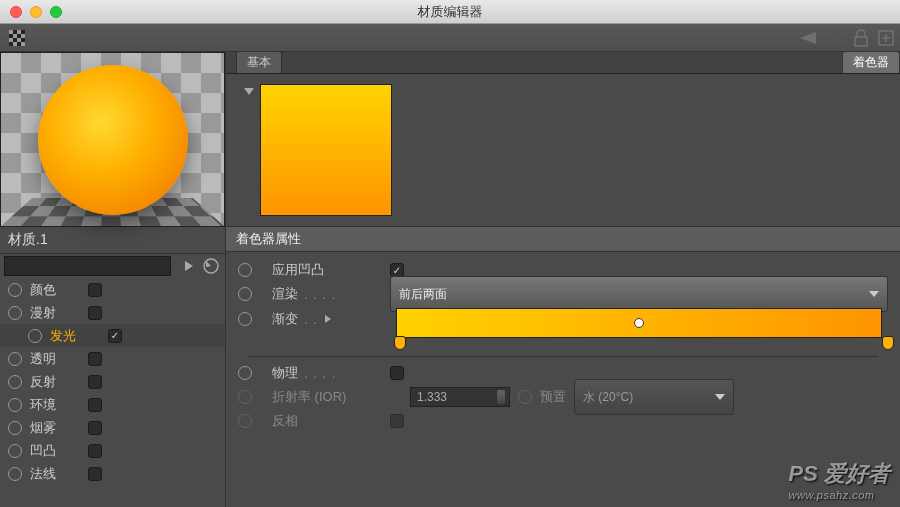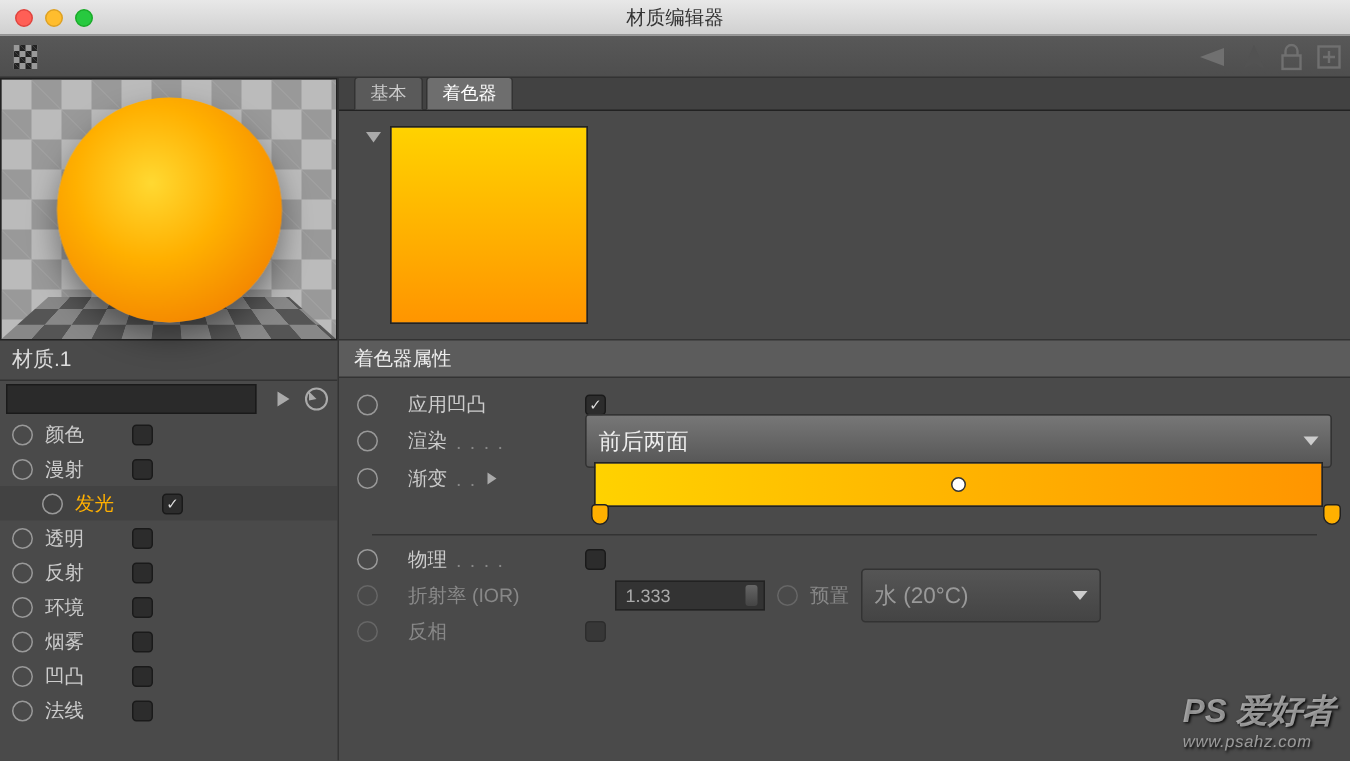--- a/index.html
+++ b/index.html
@@ -52,36 +52,36 @@
 
 
 .channels { flex: 1; overflow: hidden; }
 .ch-row { display: flex; align-items: center; height: 23px; padding: 0 8px; gap: 8px; font-size: 13px; color: #ccc; }
 .ch-row.active { color: #ffb000; font-weight: 500; background: #424242; padding-left: 28px;}
 .radio { width: 14px; height: 14px; border-radius: 50%; border: 1.5px solid #999; display:inline-block;}
 .cbx { width: 14px; height: 14px; border-radius: 3px; background: #2c2c2c; border: 1px solid #1a1a1a; display:flex; align-items:center; justify-content:center;}
 .cbx.on::after { content:"✓"; font-size:10px; color:#ddd; }
 
 
-.tabs { height: 22px; display: flex; align-items: flex-end; padding-left: 10px; gap: 2px; background: #424242; border-bottom: 1px solid #222;}
+.tabs { height: 22px; display: flex; align-items: flex-end; padding-left: 10px; gap: 2px; background: #424242; border-bottom: 1px solid #222; justify-content: space-between;}
 .tab { padding: 2px 10px; font-size: 12px; color: #ccc; background: #5a5a5a; border: 1px solid #333; border-bottom:none; border-radius: 3px 3px 0 0; }
 .tab.active { background: #6e6e6e; color: #fff; }
 
 .shader-preview { padding: 10px 18px; display:flex; align-items:flex-start;}
 .expand-tri { width:0; height:0; border-left:5px solid transparent; border-right:5px solid transparent; border-top:7px solid #aaa; margin:4px 6px 0 0;}
 .shader-swatch { width: 132px; height: 132px; background: linear-gradient(180deg, #ffd200 0%, #ff9500 100%); border: 1px solid #222; }
 
 .section-hdr { background: #5c5c5c; color: #eee; font-size: 13px; padding: 3px 10px; border-top:1px solid #333; border-bottom:1px solid #333;}
 
 .props { padding: 6px 12px; font-size: 13px; color: #ccc; }
 .prow { display: flex; align-items: center; height: 24px; gap: 8px; }
 .prow.disabled { color: #888; }
 .plabel { width: 110px; display:flex; align-items:center; gap:6px;margin-left:12px;}
 .dots { letter-spacing: 1px; color:#888;}
-.dropdown { flex:1; height: 36px; background: linear-gradient(#777,#555); border:1px solid #333; border-radius: 3px; padding: 0 8px; color:#eee; font-size:15px; display:flex; align-items:center; position:relative;}
+.dropdown { flex:1; height: 36px; background: linear-gradient(#777,#555); border:1px solid #333; border-radius: 3px; padding: 0 8px; color:#eee; font-size:12px; display:flex; align-items:center; position:relative;}
 .dropdown::after { content:""; position:absolute; right:8px; width:0;height:0;border-left:5px solid transparent;border-right:5px solid transparent;border-top:6px solid #ccc;}
 .numfield { width: 100px; height: 20px; background: #333; border:1px solid #222; color:#aaa; font-size:12px; display:flex;align-items:center;padding:0 6px; position:relative;}
 .numfield::after{content:""; position:absolute; right:4px; width:8px; height:14px; background:linear-gradient(#666,#444); border-radius:2px;}
 
 .grad-wrap { flex:1; position:relative; padding: 0 6px 10px 6px; }
 .grad-bar { height: 30px; background: linear-gradient(90deg, #ffd200 0%, #ff9500 100%); border:1px solid #222; position:relative;}
 .grad-knob { position:absolute; top:50%; transform:translate(-50%,-50%); width:10px;height:10px; border-radius:50%; background:#fff; border:1.5px solid #333;}
 .grad-stop { position:absolute; bottom:-2px; transform:translateX(-50%); width:12px; height:14px; background:#ffb000; border:1.5px solid #222; border-radius: 3px 3px 6px 6px;}
 
 .sep { height:1px; background:#333; margin: 4px 10px; }

